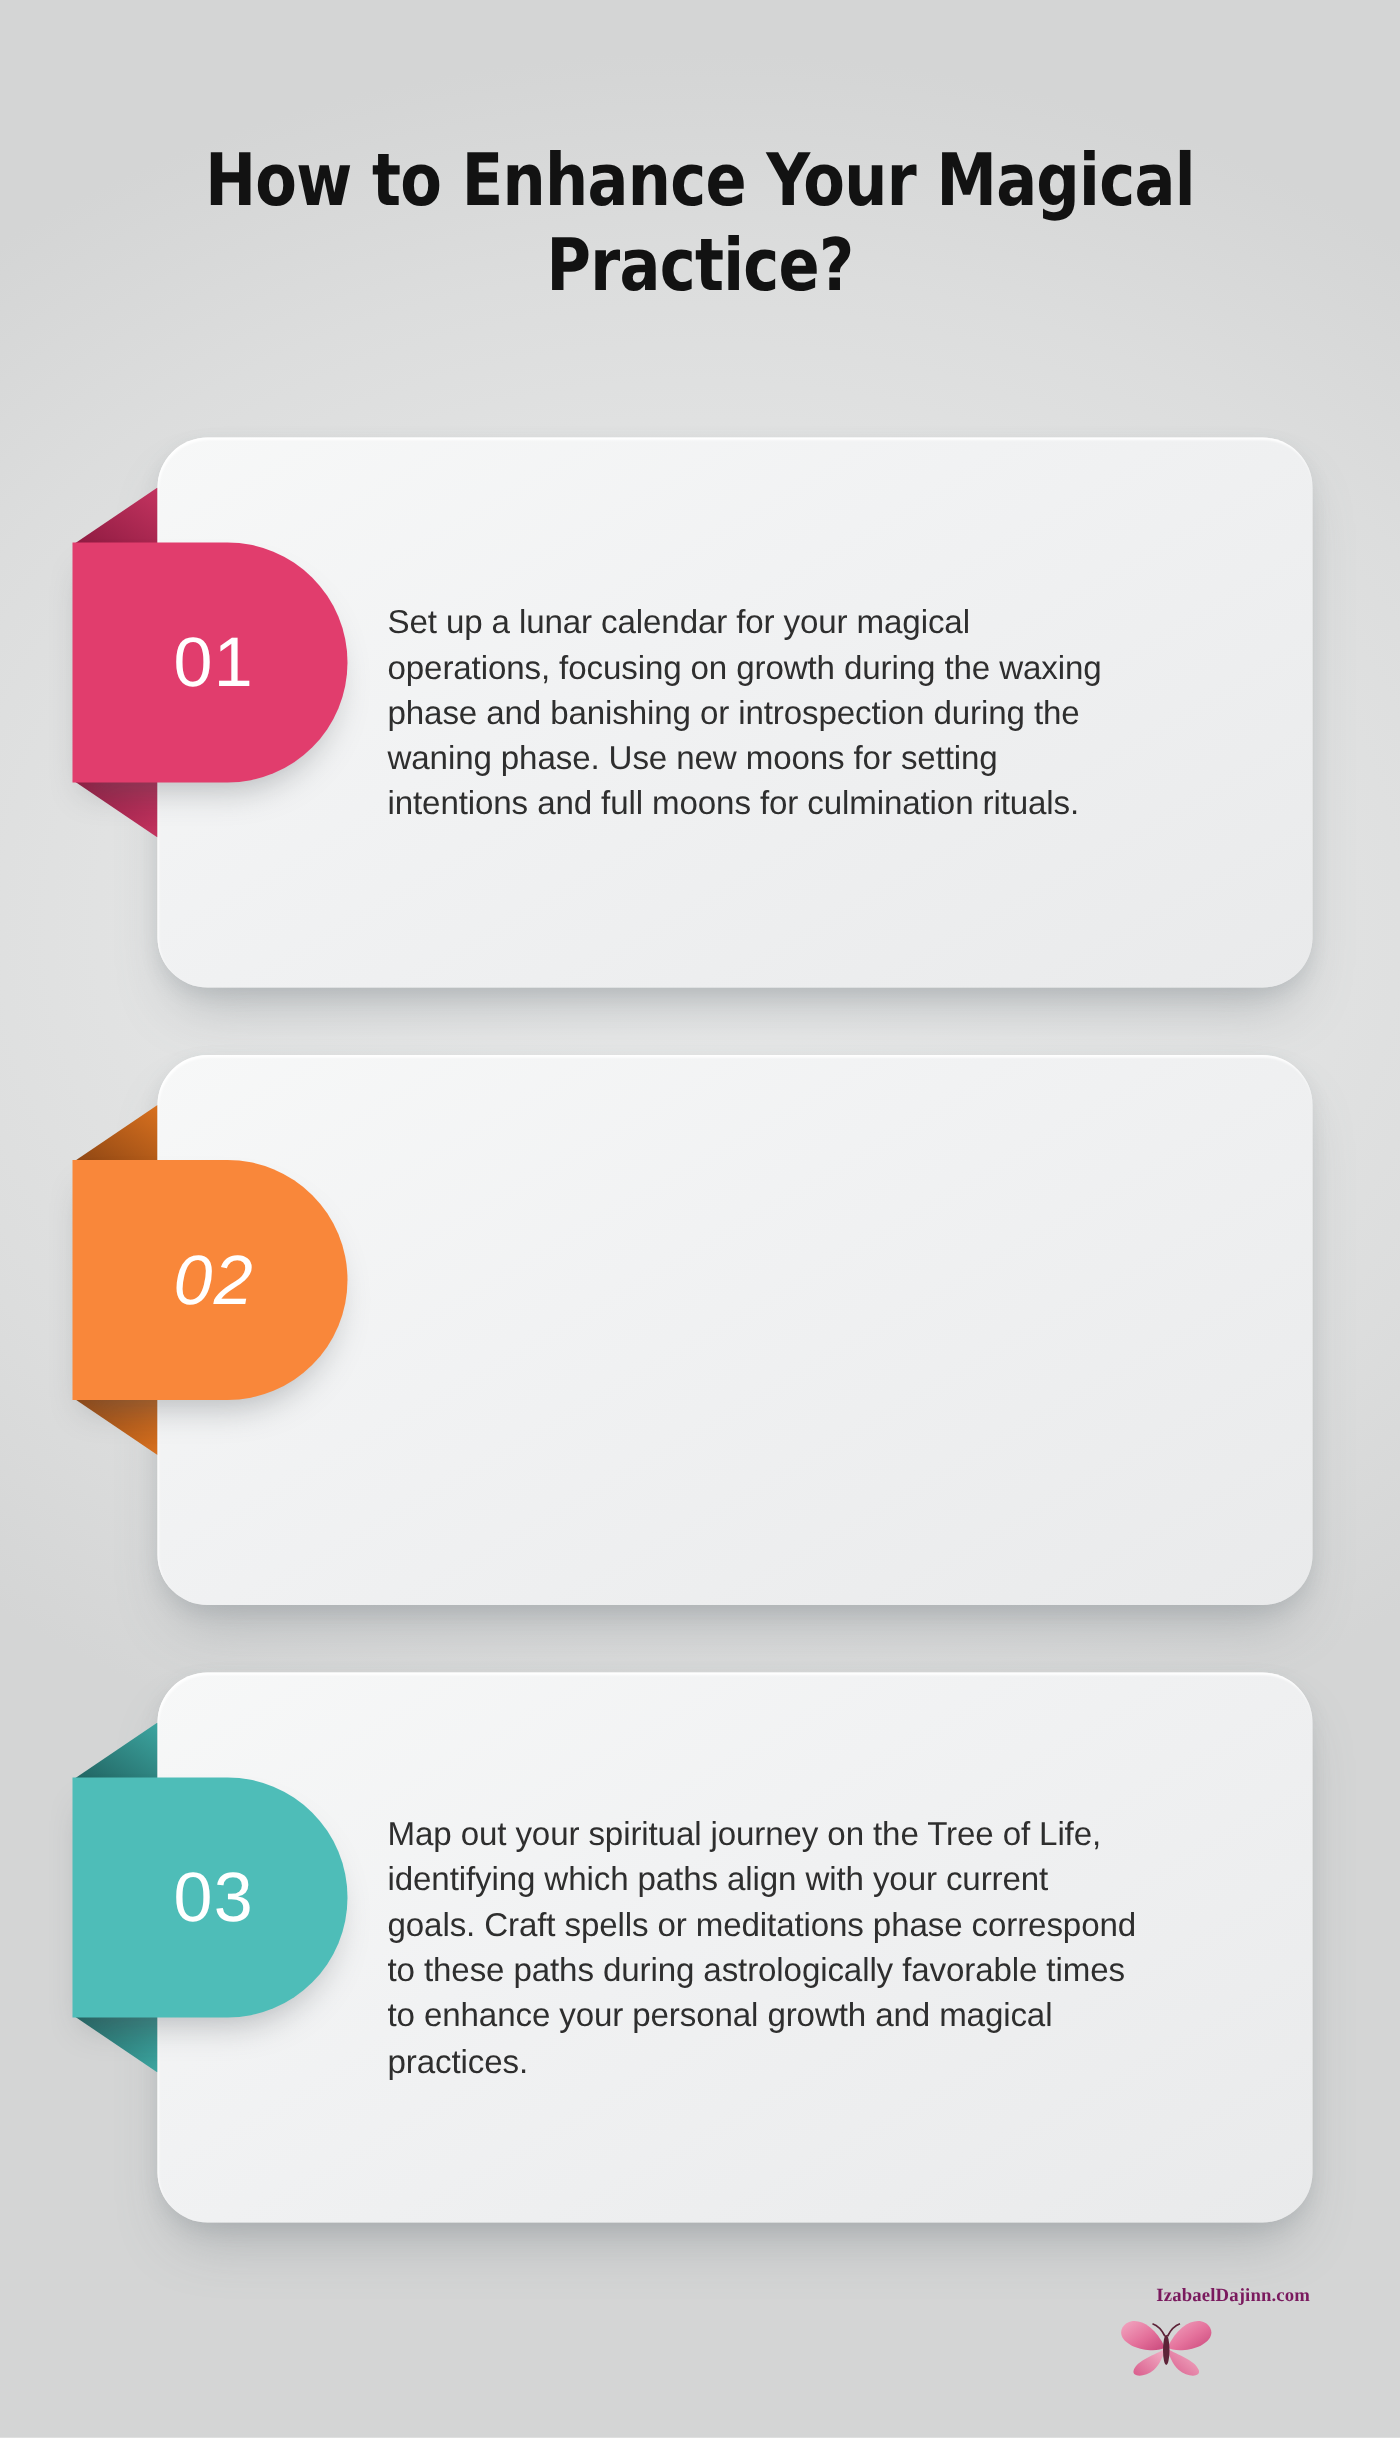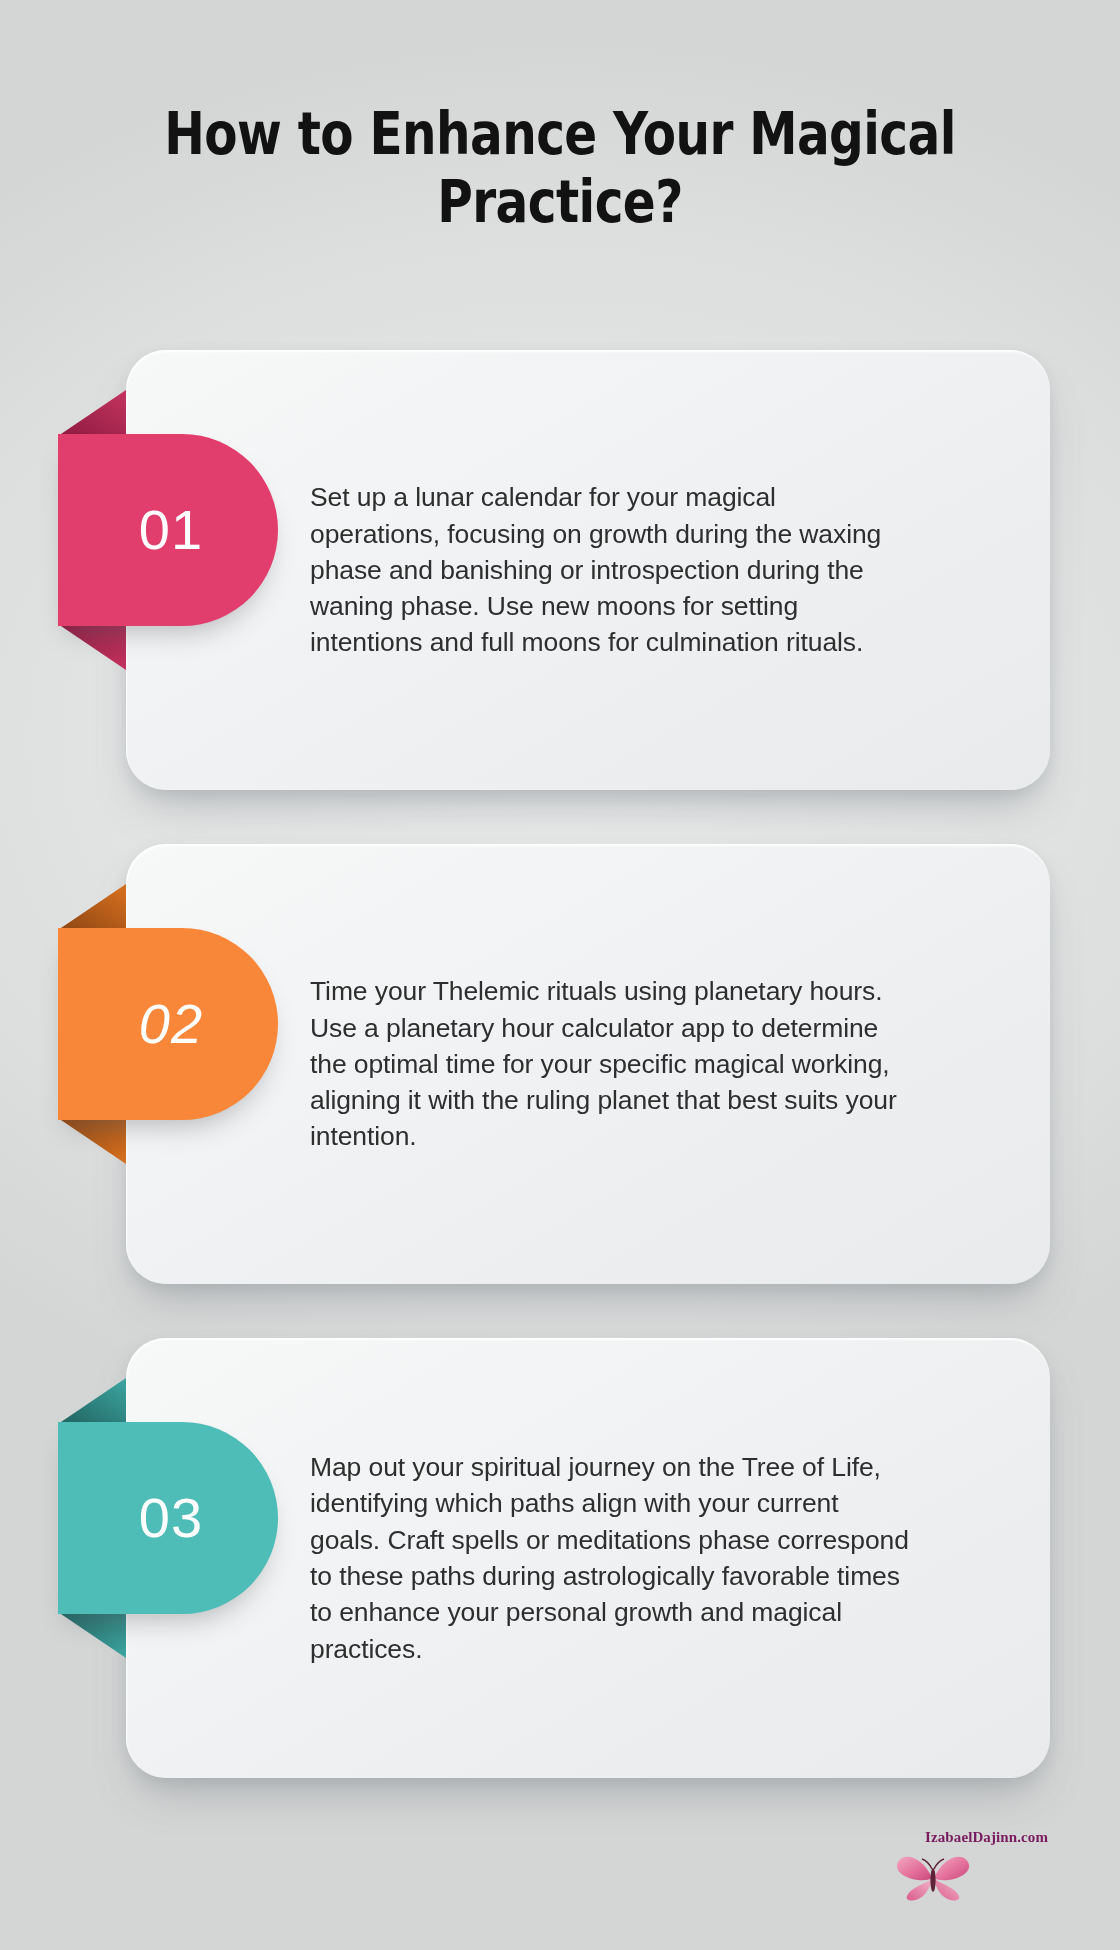--- a/index.html
+++ b/index.html
@@ -15,21 +15,21 @@
       radial-gradient(ellipse 900px 700px at 50% 38%, #e9eaea 0%, #e3e4e4 45%, #dcdddd 75%, #d4d5d5 100%),
       linear-gradient(160deg, #e6e7e7 0%, #dedfdf 55%, #d2d3d3 100%);
     position:relative;
     overflow:hidden;
   }
 
   
   .title-wrap {
     position:absolute;
     left:0; right:0;
-    top:100px;
+    top:110px;
     text-align:center;
     padding:0 70px;
   }
   .title {
     font-family:"Liberation Sans Narrow","DejaVu Sans Condensed","Liberation Sans", sans-serif;
     font-weight:700;
     font-size:58px;
     line-height:1.18;
     letter-spacing:-0.6px;
     color:#121212;
@@ -221,23 +221,20 @@
             <stop offset="100%" stop-color="#d9711f"></stop>
           </linearGradient>
         </defs>
         <polygon points="0,0 68,0 68,46" fill="url(#fb2)"></polygon>
       </svg>
       <div class="ribbon-body" style="background: rgb(249, 135, 58);">
         <span class="ribbon-num">02</span>
       </div>
     </div>
 
-    <div class="card-text">
-      <p>Time your Thelemic rituals using planetary hours. Use a planetary hour calculator app to determine the optimal time for your specific magical working, aligning it with the ruling planet that best suits your intention.</p>
-    </div>
   </div>
 
   <div class="card-row c-teal">
     <div class="panel"></div>
 
     <div class="ribbon" style="top:84px;">
       <svg class="fold-top" viewBox="0 0 68 46" preserveAspectRatio="none">
         <defs>
           <linearGradient id="ft3" x1="0" y1="1" x2="1" y2="0">
             <stop offset="0%" stop-color="#20615f"></stop>

